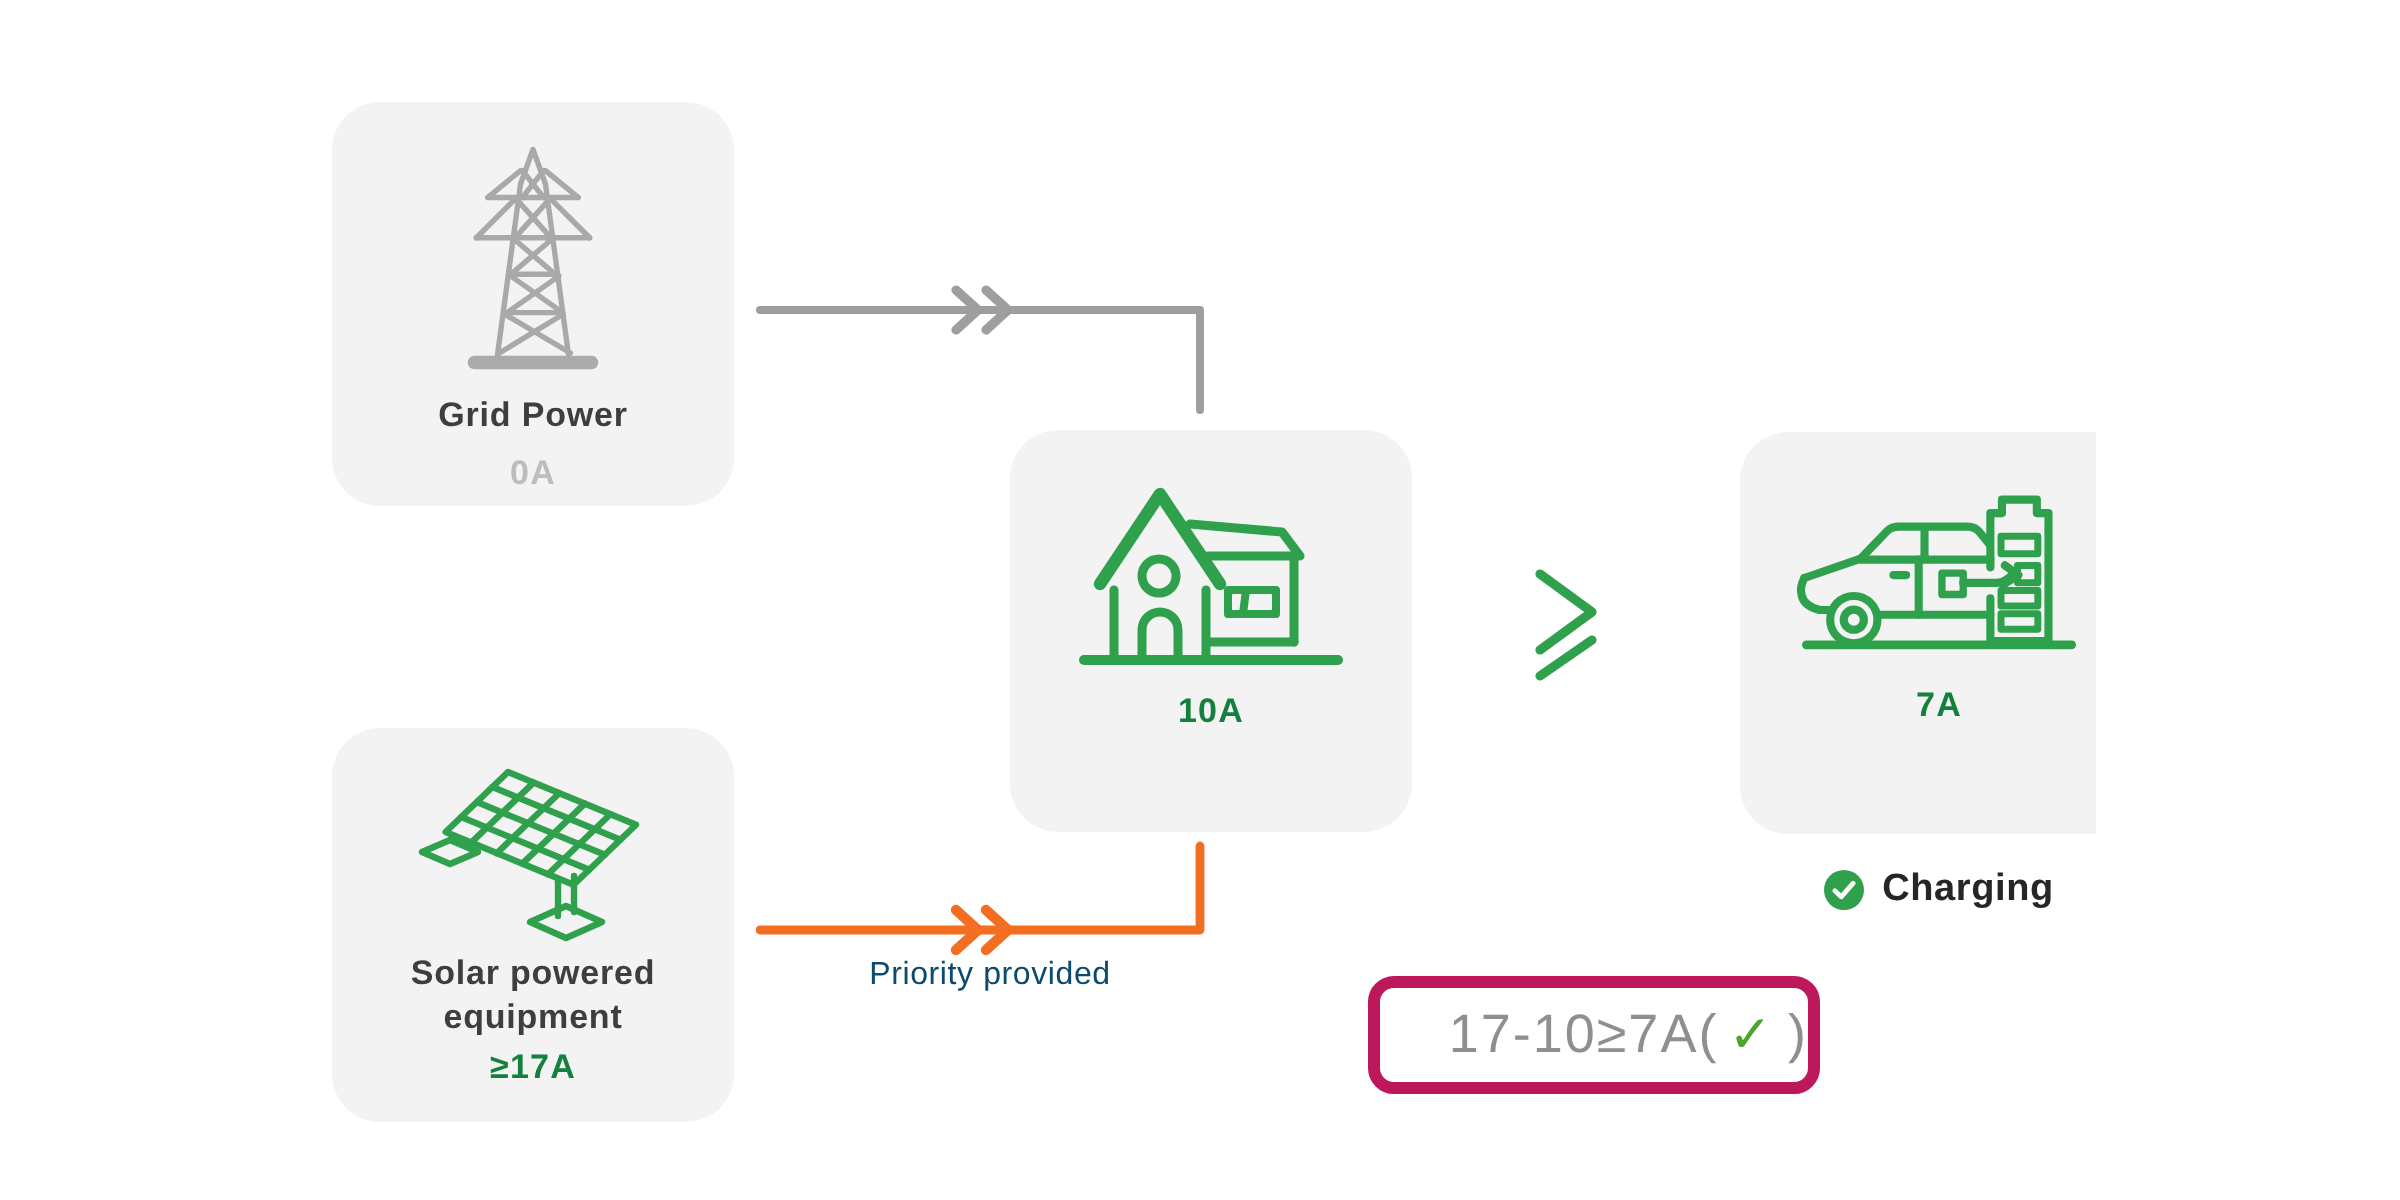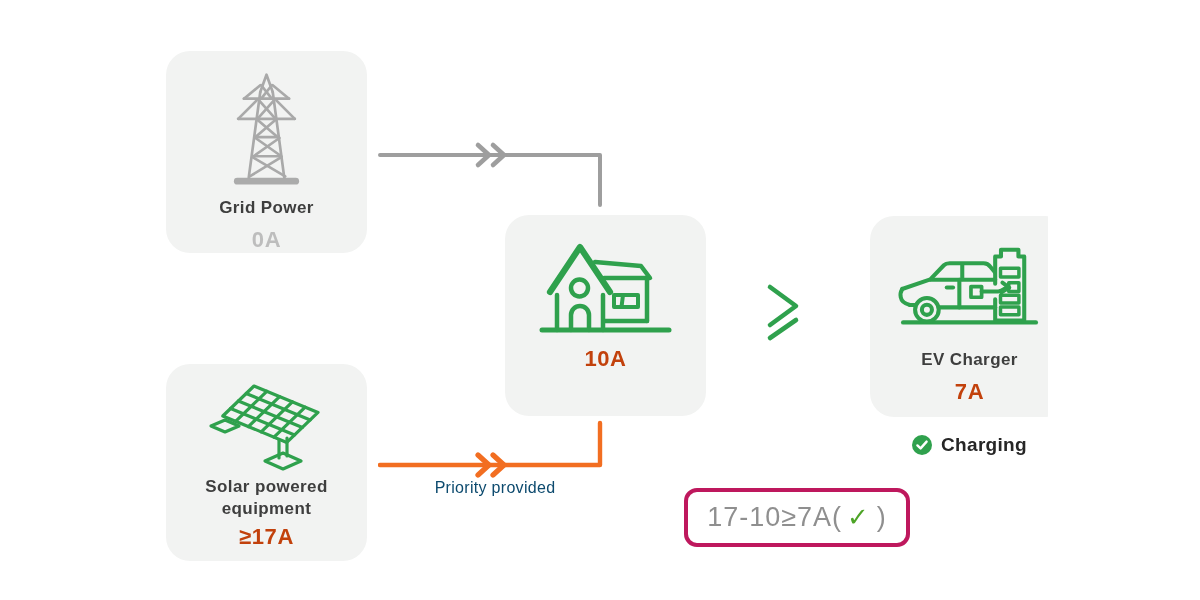--- a/index.html
+++ b/index.html
@@ -12,22 +12,22 @@
     display:flex;flex-direction:column;align-items:center;box-sizing:border-box;
   }
   #card-grid{left:166px;top:51px;width:201px;height:202px;}
   #card-solar{left:166px;top:364px;width:201px;height:197px;}
   #card-household{left:505px;top:215px;width:201px;height:201px;}
   #card-ev{left:870px;top:216px;width:199px;height:201px;}
   .card-title{
     font-size:17px;font-weight:700;color:#3E3E3E;letter-spacing:.4px;
     text-align:center;line-height:1.3;width:180px;
   }
-  .card-value{font-size:22px;font-weight:700;letter-spacing:.6px;margin-top:8px;}
-  .value-green{color:#c2410c;}
+  .card-value{font-size:17px;font-weight:700;letter-spacing:.6px;margin-top:8px;}
+  .value-green{color:#15803d;}
   .value-gray{color:#BDBDBD;}
   #card-grid .icon{margin-top:17px;}
   #card-grid .card-title{margin-top:9px;}
   #card-household .icon{margin-top:23px;}
   #card-household .card-title{margin-top:11px;}
   #card-solar .icon{margin-top:16px;}
   #card-solar .card-title{margin-top:4px;}
   #card-solar .card-value{margin-top:4px;}
   #card-ev .icon{margin-top:27px;}
   #card-ev .card-title{margin-top:14px;}
@@ -39,22 +39,22 @@
     font-size:16px;color:#0c4a6e;letter-spacing:.3px;
   }
   #comparator{position:absolute;left:766px;top:283px;}
   .status{
     position:absolute;left:870px;top:434px;width:199px;height:22px;
     display:flex;align-items:center;justify-content:center;gap:9px;
   }
   .status span{font-size:19px;font-weight:700;color:#262626;letter-spacing:.3px;}
   .formula{
     position:absolute;left:684px;top:488px;width:226px;height:59px;
-    background:#ffffff;border:4px solid #be185d;border-radius:13px;box-sizing:border-box;
-    display:flex;align-items:center;justify-content:center;
+    background:#ffffff;border:6px solid #be185d;border-radius:13px;box-sizing:border-box;
+    display:flex;align-items:center;justify-content:flex-end;
     font-size:27px;color:#8F8F8F;letter-spacing:1px;
   }
   .formula .check{color:#4DA427;font-weight:700;font-size:26px;margin:0 7px 0 5px;}
   svg{display:block;}
 </style>
 </head>
 <body>
 
 <div class="canvas">
 
@@ -138,21 +138,20 @@
       <path d="M13 64 H18"></path>
       <path d="M67 22 V37.5"></path>
       <path d="M64 38 V66.5"></path>
       <path d="M51 46 H57.5"></path>
       <rect x="76" y="45" width="11" height="11" stroke-width="3.8"></rect>
       <path d="M87 50 H104 C110 50 110 46 114 46"></path>
       <path d="M108.5 41 L115.5 46 L107.5 51"></path>
       <circle cx="30.5" cy="69" r="12.2"></circle>
       <circle cx="30.5" cy="69" r="5.2"></circle>
     </svg>
-    <div class="card-title">EV Charger</div>
     <div class="card-value value-green">7A</div>
   </section>
 
   <svg class="connector" id="conn-grid" width="226" height="70" viewBox="0 0 226 70" fill="none" stroke="#9E9E9E" stroke-width="4" stroke-linecap="round" stroke-linejoin="round">
     <path d="M2 16 H222 V66"></path>
     <path d="M100 6 L111 16 L100 26" stroke-width="4.6"></path>
     <path d="M115 6 L126 16 L115 26" stroke-width="4.6"></path>
   </svg>
 
   <svg class="connector" id="conn-solar" width="226" height="58" viewBox="0 0 226 58" fill="none" stroke="#F26E21" stroke-width="4.4" stroke-linecap="round" stroke-linejoin="round">

